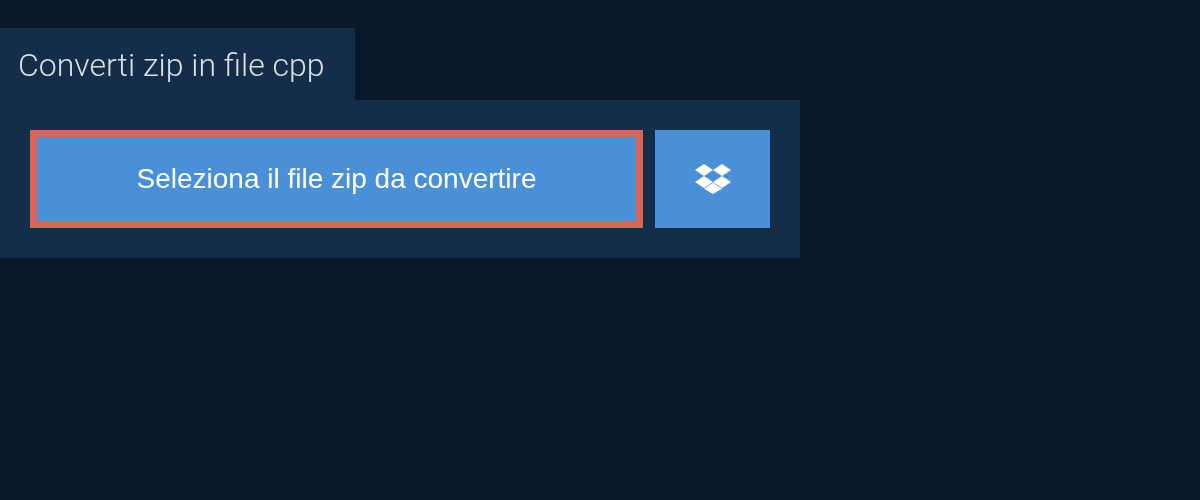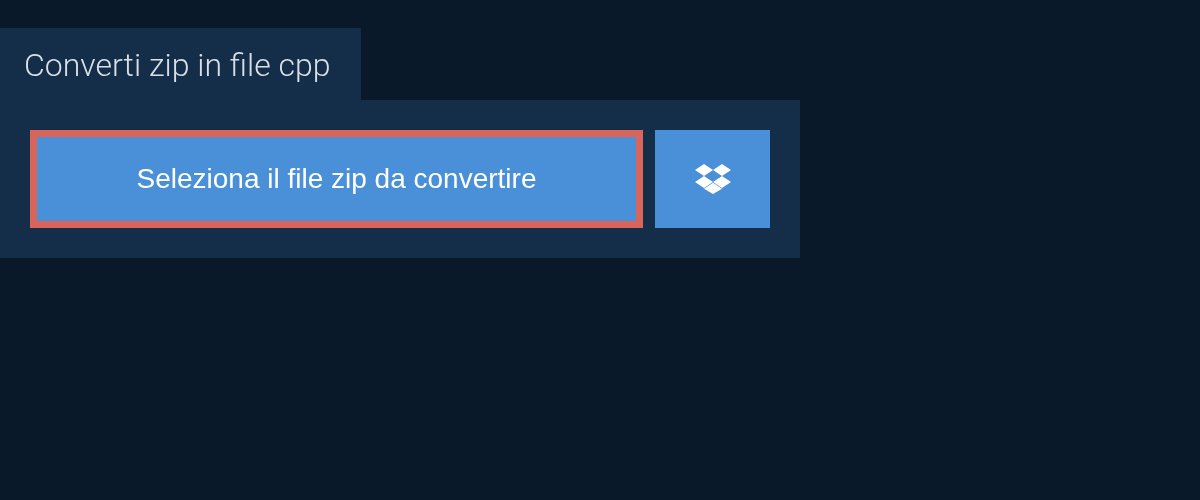--- a/index.html
+++ b/index.html
@@ -17,21 +17,21 @@
     .container {
       position: relative;
       width: 100%;
       height: 100%;
     }
     .tab-header {
       position: absolute;
       top: 28px;
       left: 0;
       background: #142e4a;
-      padding: 18px 30px 18px 24px;
+      padding: 18px 30px 18px 18px;
       color: #d8dfe6;
       font-size: 32px;
       font-weight: 300;
     }
     .main-panel {
       position: absolute;
       top: 100px;
       left: 0;
       width: 800px;
       background: #142e4a;

